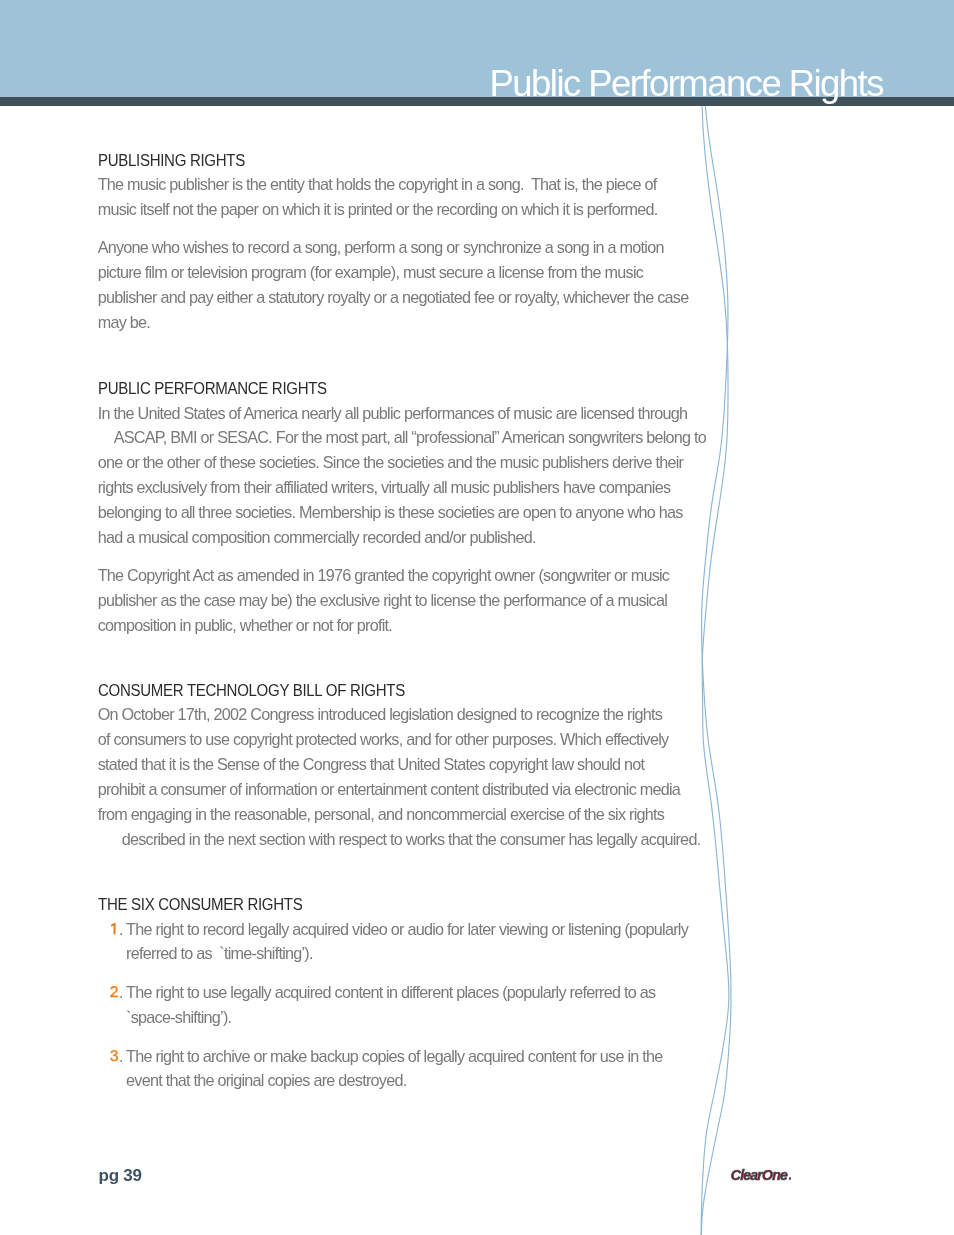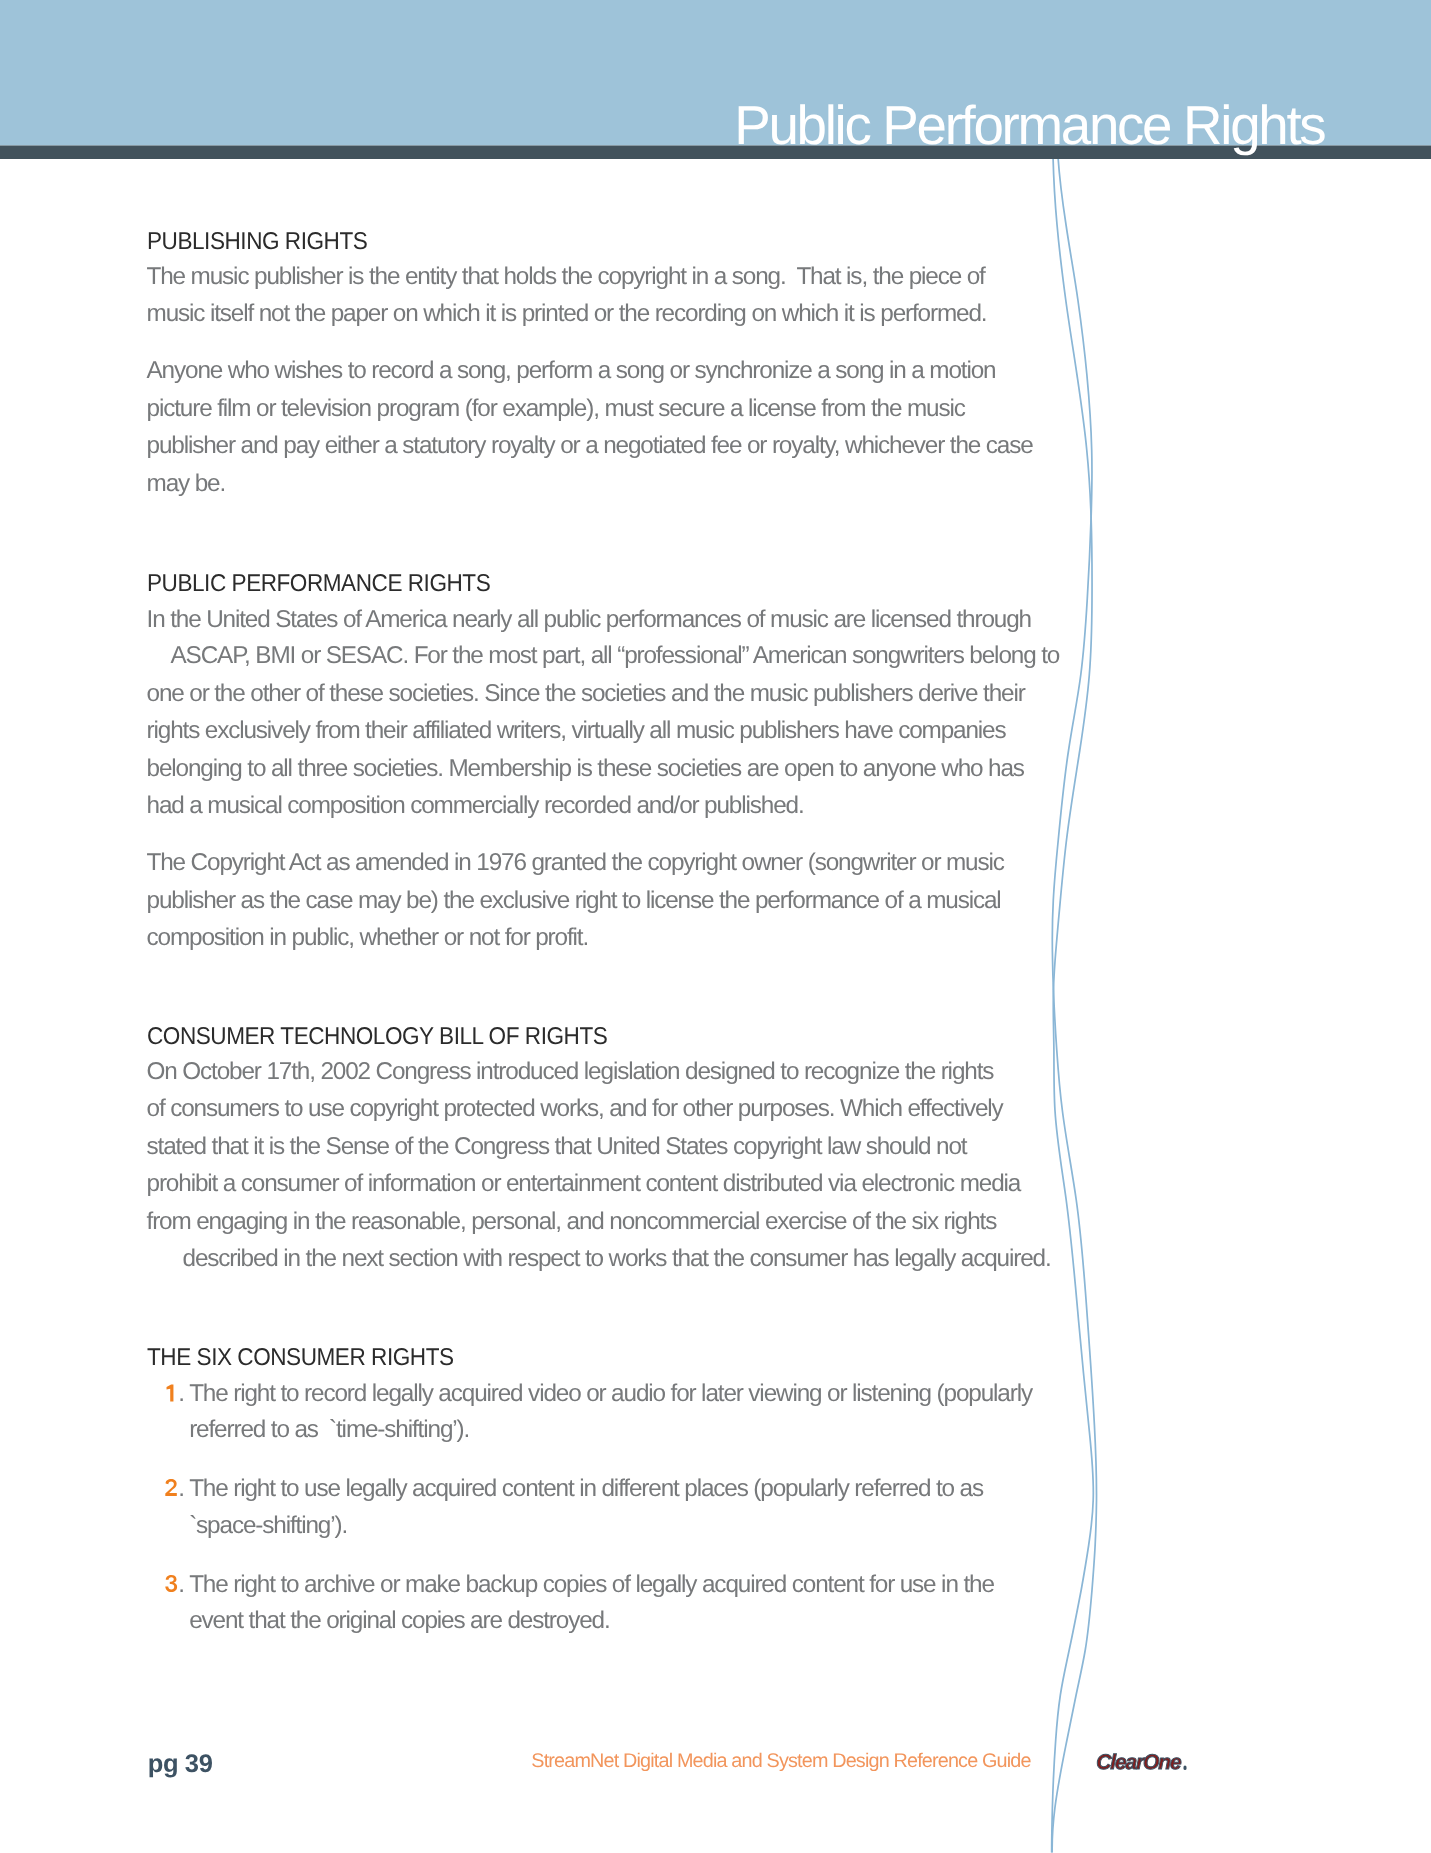--- a/index.html
+++ b/index.html
@@ -83,17 +83,16 @@
     <svg class="numsvg" style="left:110.3px;top:1049.95px;" width="9" height="11.25" viewBox="0 0 80 110" preserveAspectRatio="xMinYMin meet">
         <title>3</title>
         <path d="M5 31 C6 10, 22 0, 41 0 C61 0, 75 10, 75 27 C75 39, 68 47, 57 51 C70 54, 79 63, 79 78 C79 97, 63 111, 41 111 C19 111, 3 98, 2 75 L21 75 C22 88, 29 95, 41 95 C53 95, 60 88, 60 77 C60 65, 52 59, 38 59 L31 59 L31 44 L38 44 C50 44, 57 38, 57 28 C57 19, 51 14, 41 14 C30 14, 24 20, 23 31 Z" fill="#f0801e"></path>
       </svg>
     <div class="tl dot" style="left:118.90px;top:1046.54px;">.</div>
     <div class="tl bd" style="left:126.1px;top:1046.54px;">The right to archive or make backup copies of legally acquired content for use in the</div>
     <div class="tl bd" style="left:126.1px;top:1071.49px;">event that the original copies are destroyed.</div>
   </div>
 
   <div class="pg" style="left:98.5px;top:1166.1px;">pg 39</div>
-  <div class="ftrc" style="left:354.2px;top:1165.7px;">StreamNet Digital Media and System Design Reference Guide</div>
   <div class="logo" style="left:730.8px;top:1166.0px;">
     <span class="logo-word">ClearOne</span><span class="logo-mark"></span>
   </div>
 </div>
 
 </body></html>

